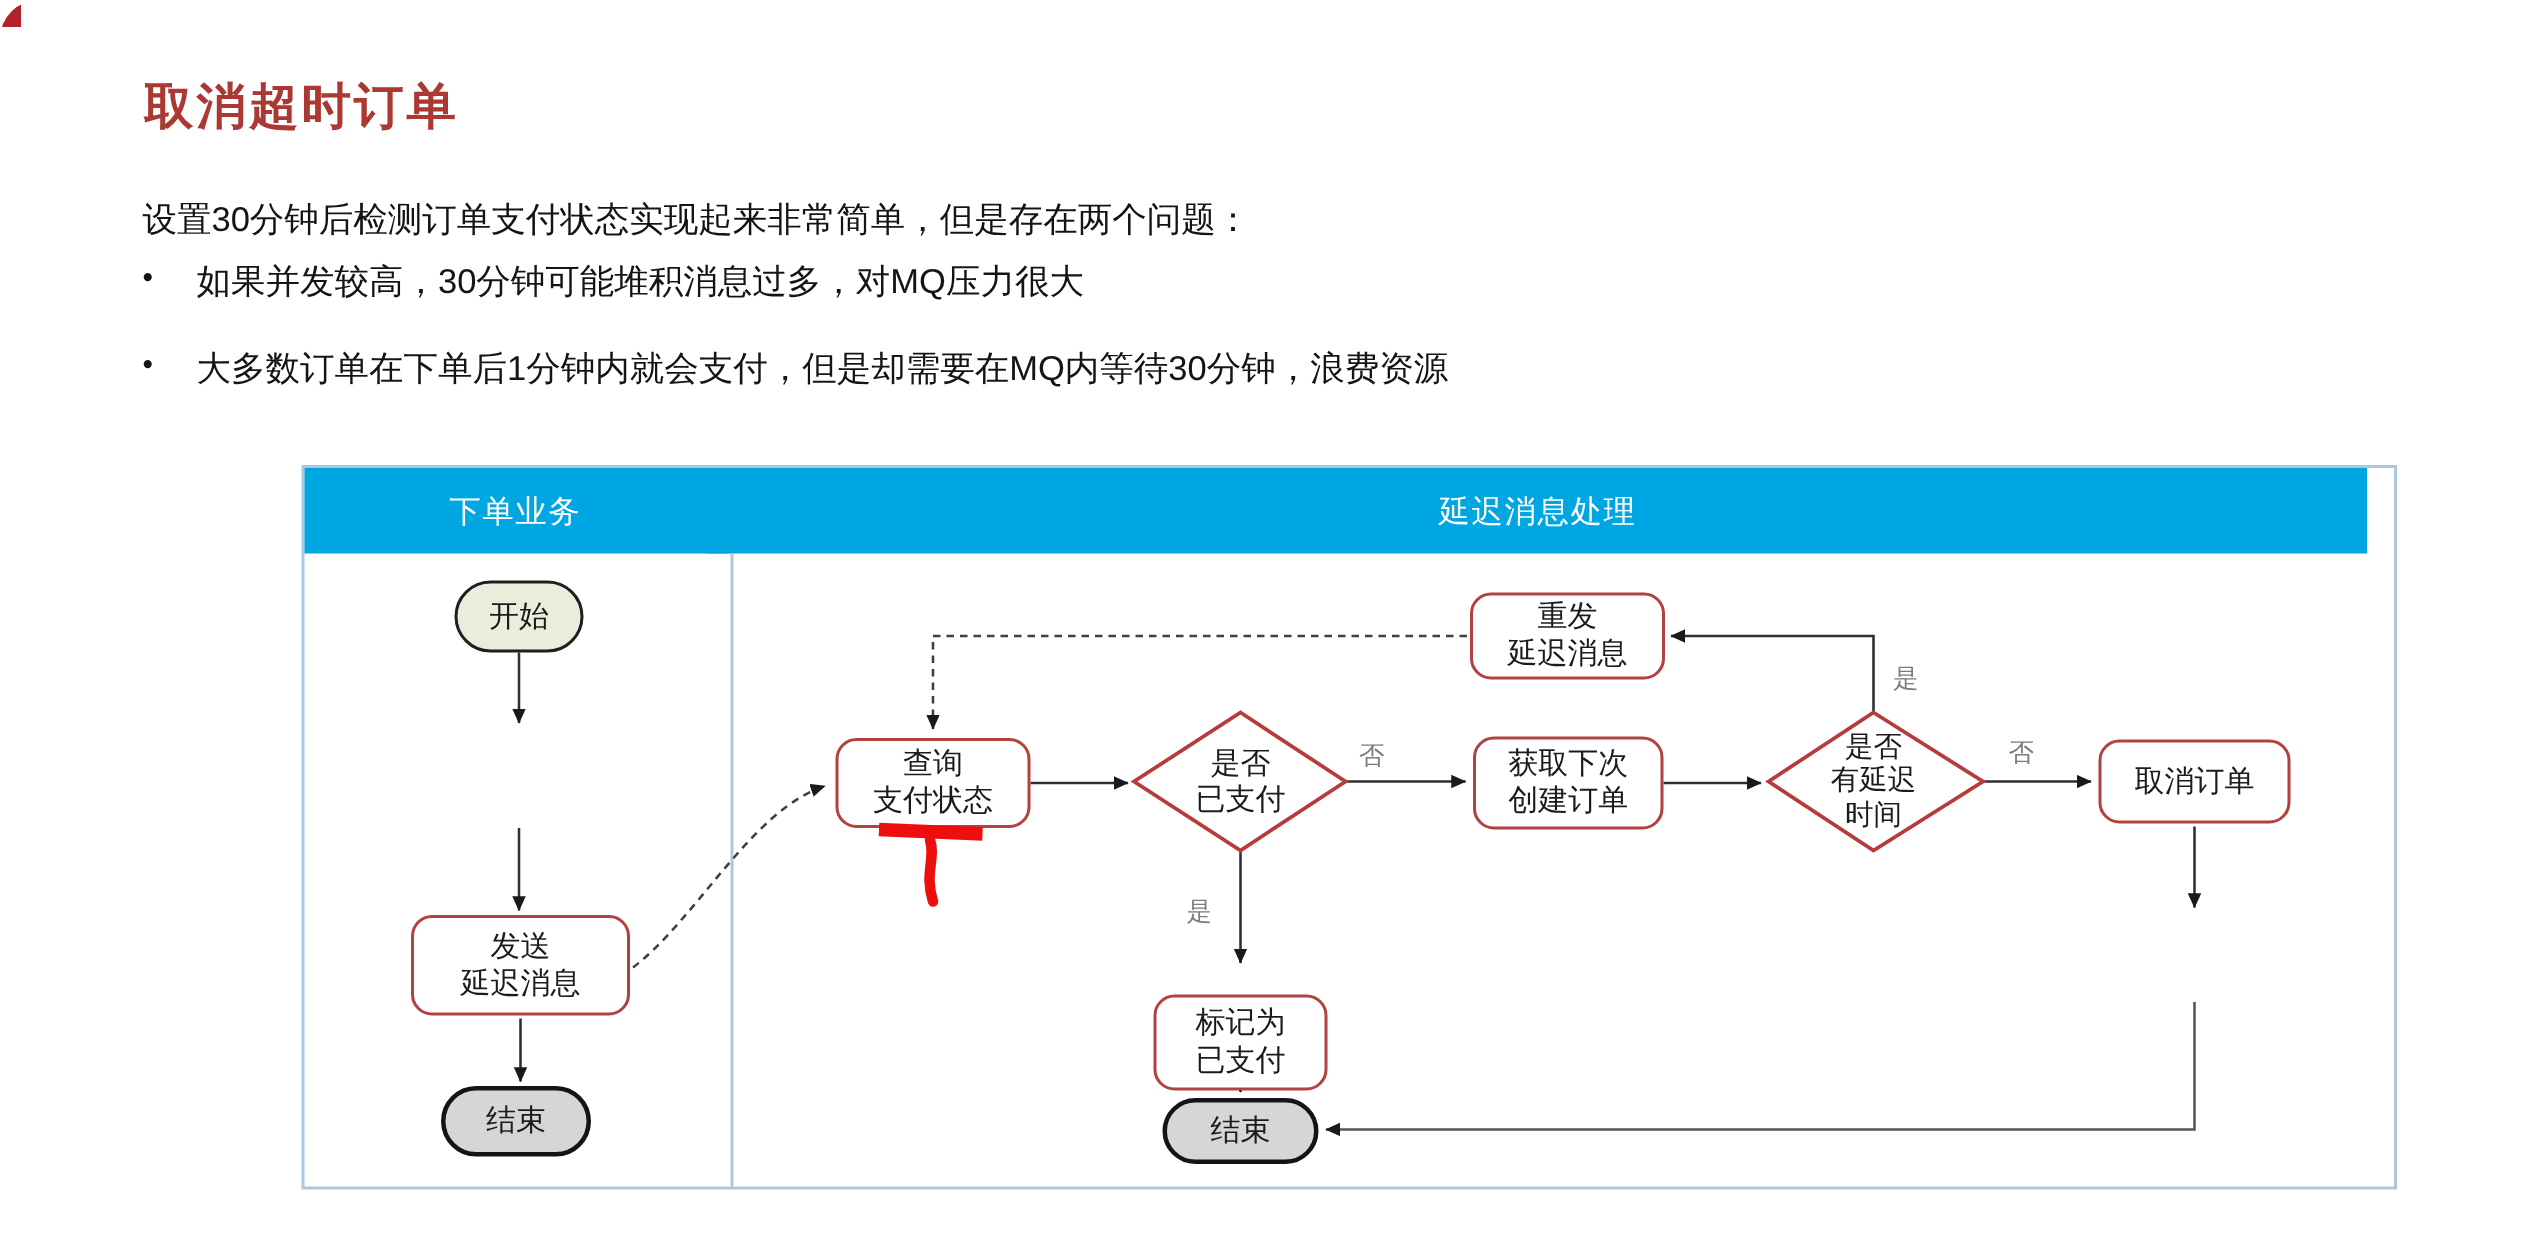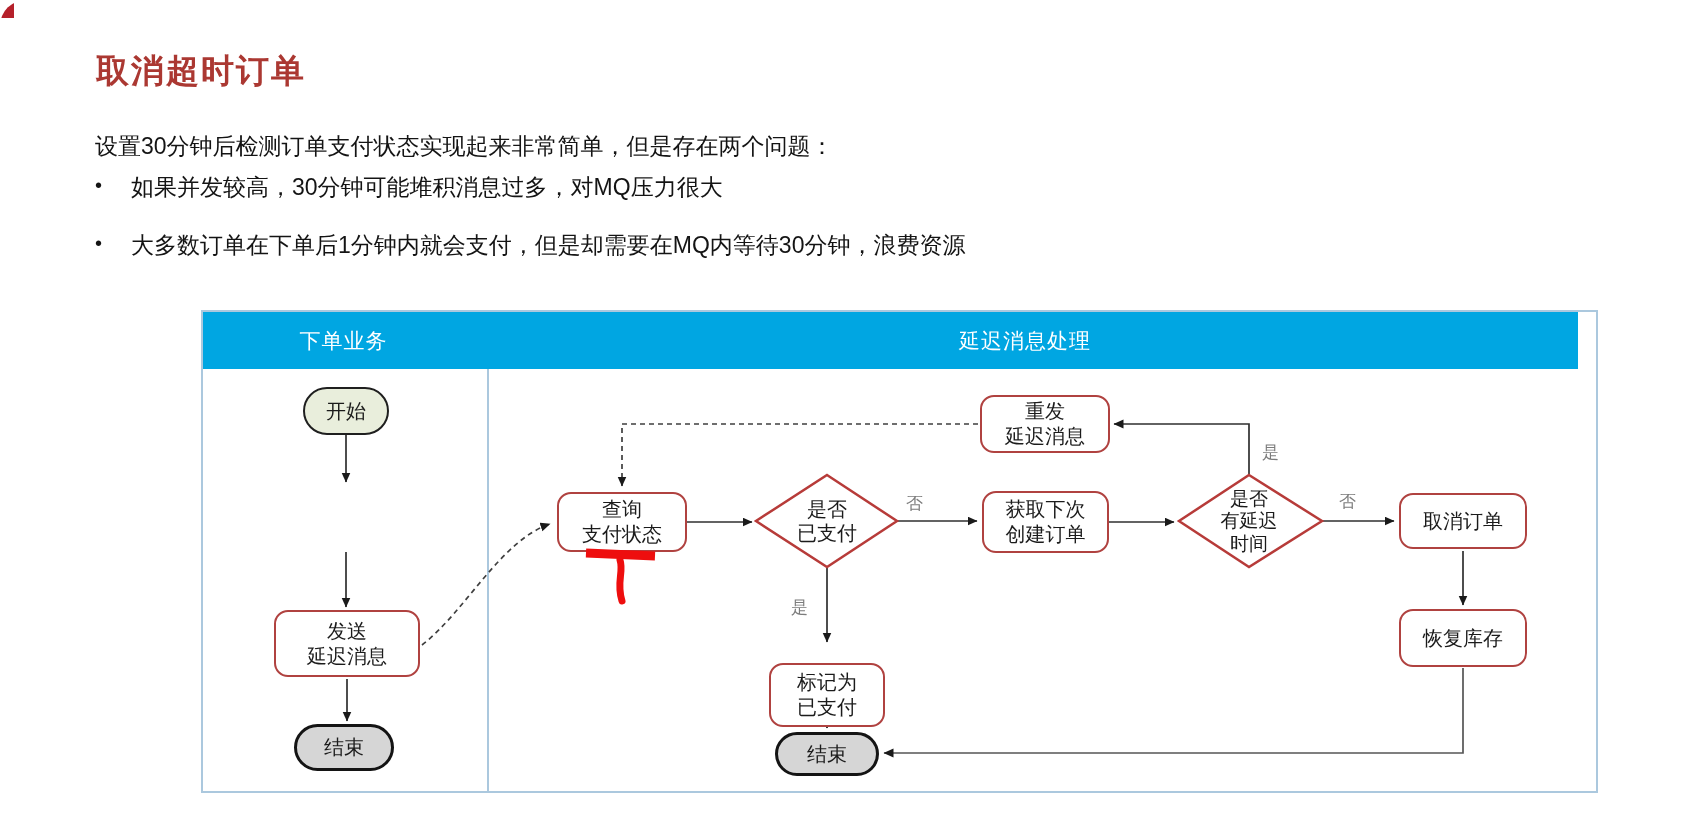--- a/index.html
+++ b/index.html
@@ -121,21 +121,20 @@
 
     <div class="node box" style="left:779px;top:179px;width:127px;height:62px;">获取下次
 创建订单</div>
     <div class="diamond-label" style="left:986px;top:176px;width:120px;">是否
 有延迟
 时间</div>
     <div class="node box" style="left:777px;top:83px;width:130px;height:58px;">重发
 延迟消息</div>
 
     <div class="node box" style="left:1196px;top:181px;width:128px;height:56px;">取消订单</div>
-    <div class="node box" style="left:1196px;top:297px;width:128px;height:58px;">恢复库存</div>
 
     <div class="edge-label" style="left:703px;top:180px;">否</div>
     <div class="edge-label" style="left:588px;top:284px;">是</div>
     <div class="edge-label" style="left:1059px;top:129px;">是</div>
     <div class="edge-label" style="left:1136px;top:178px;">否</div>
 
     <svg class="overlay" viewBox="0 0 1393 479">
       <path d="M383,241 L452,244" stroke="#ee0e0e" stroke-width="9" fill="none" stroke-linecap="butt"></path>
       <path d="M417,248 C421,260 413,270 419,289" stroke="#ee0e0e" stroke-width="7" fill="none" stroke-linecap="round"></path>
     </svg>

